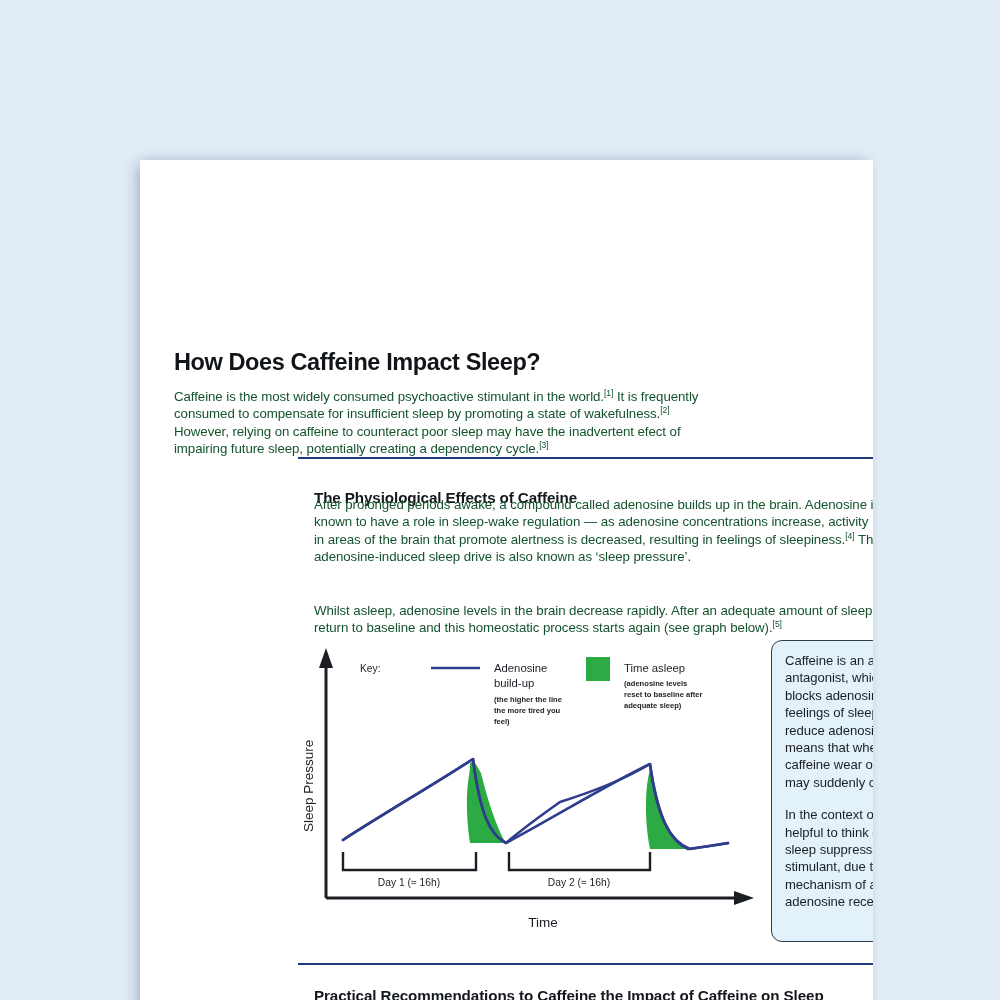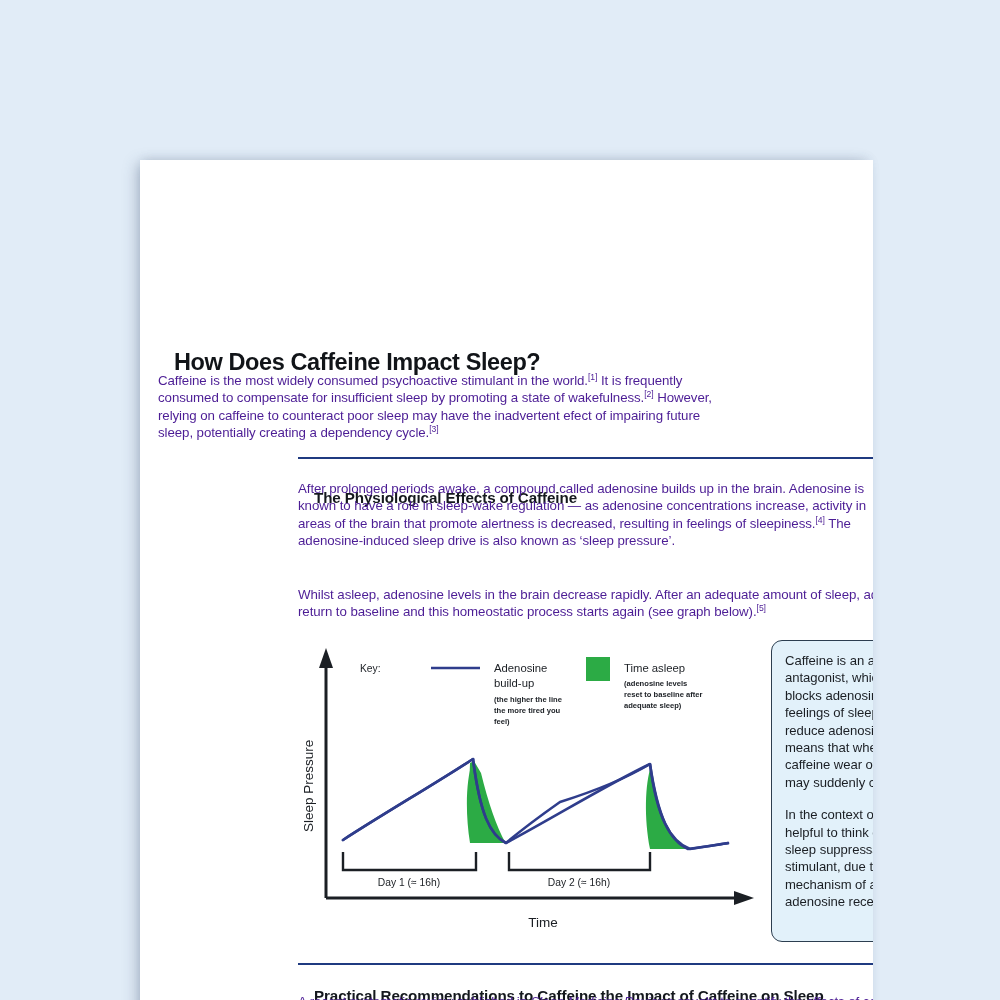--- a/index.html
+++ b/index.html
@@ -23,22 +23,22 @@
   .h1 {
     font-size: 23.5px; font-weight: bold; color: #111418;
     letter-spacing: -0.4px; margin: 8px;
     position: absolute; left: 26px; top: 181px;
   }
   .h2 {
     font-size: 15.2px; font-weight: bold; color: #14181d;
     letter-spacing: -0.1px; margin: 16px;
   }
   .body-p {
-    font-size: 13.3px; line-height: 17.3px; color: #4c1d95;
-    margin: 0; letter-spacing: -0.08px;
+    font-size: 13.3px; line-height: 17.3px; color: #14532d;
+    margin: 16px; letter-spacing: -0.08px;
   }
   sup { font-size: 8.6px; vertical-align: super; line-height: 0; }
   i, .ital { font-style: italic; }
 
   .rule {
     height: 2.4px; background: #1f3a80; width: 700px;
   }
 
   
   #intro-text {

